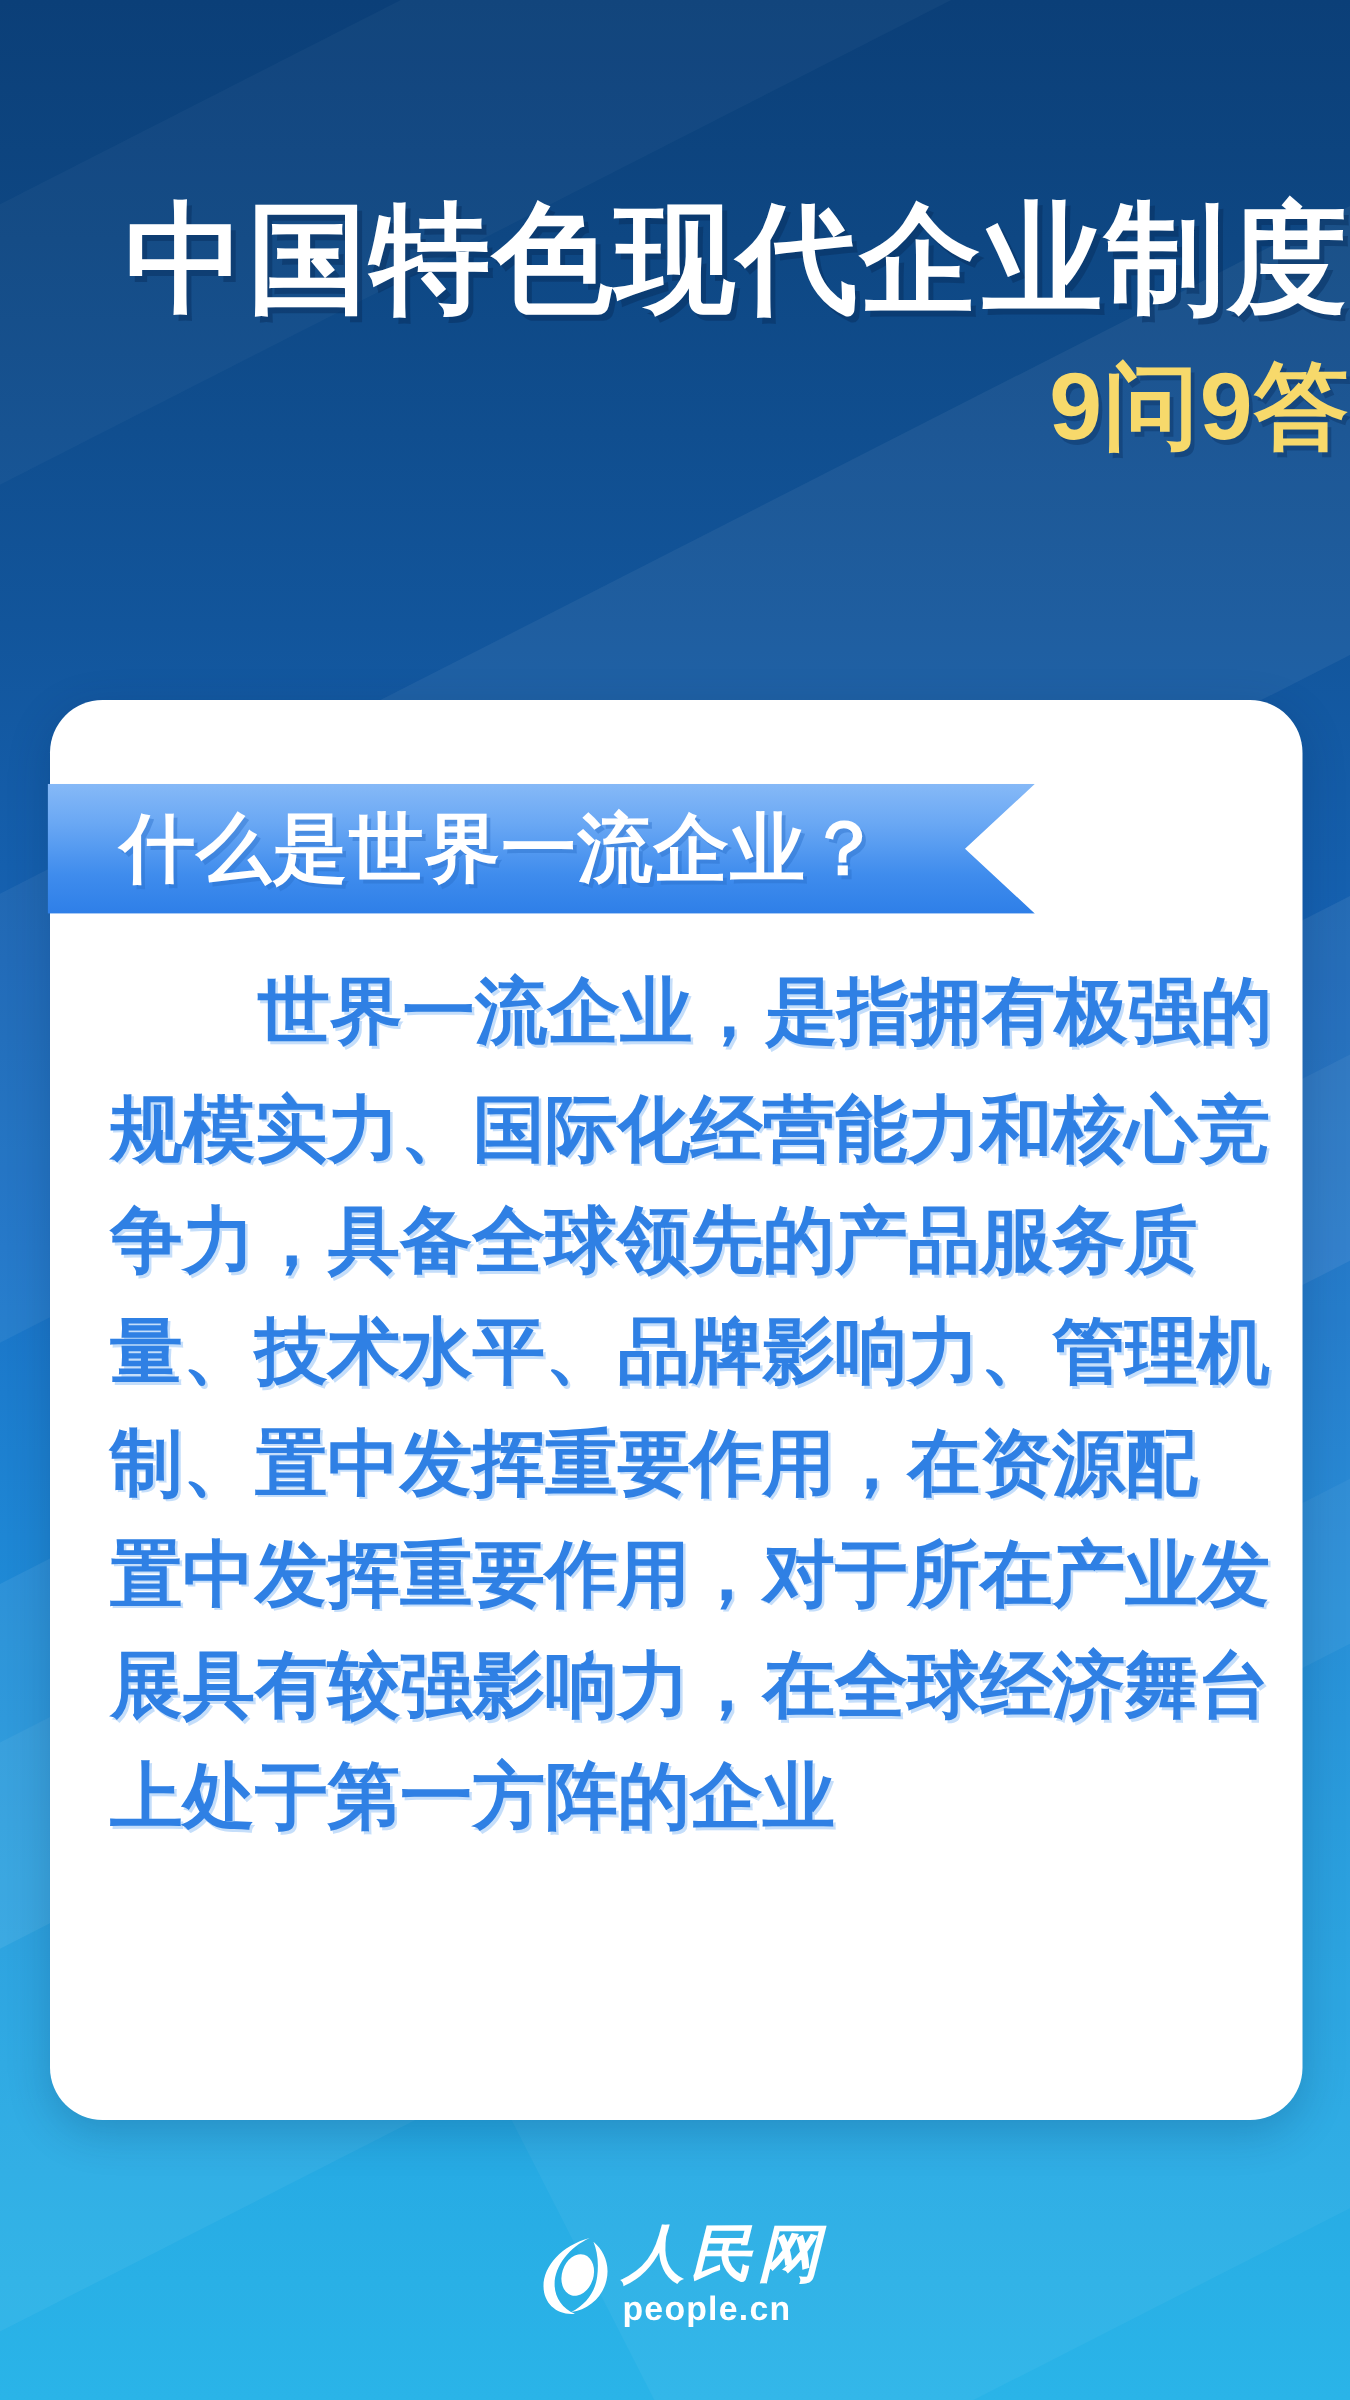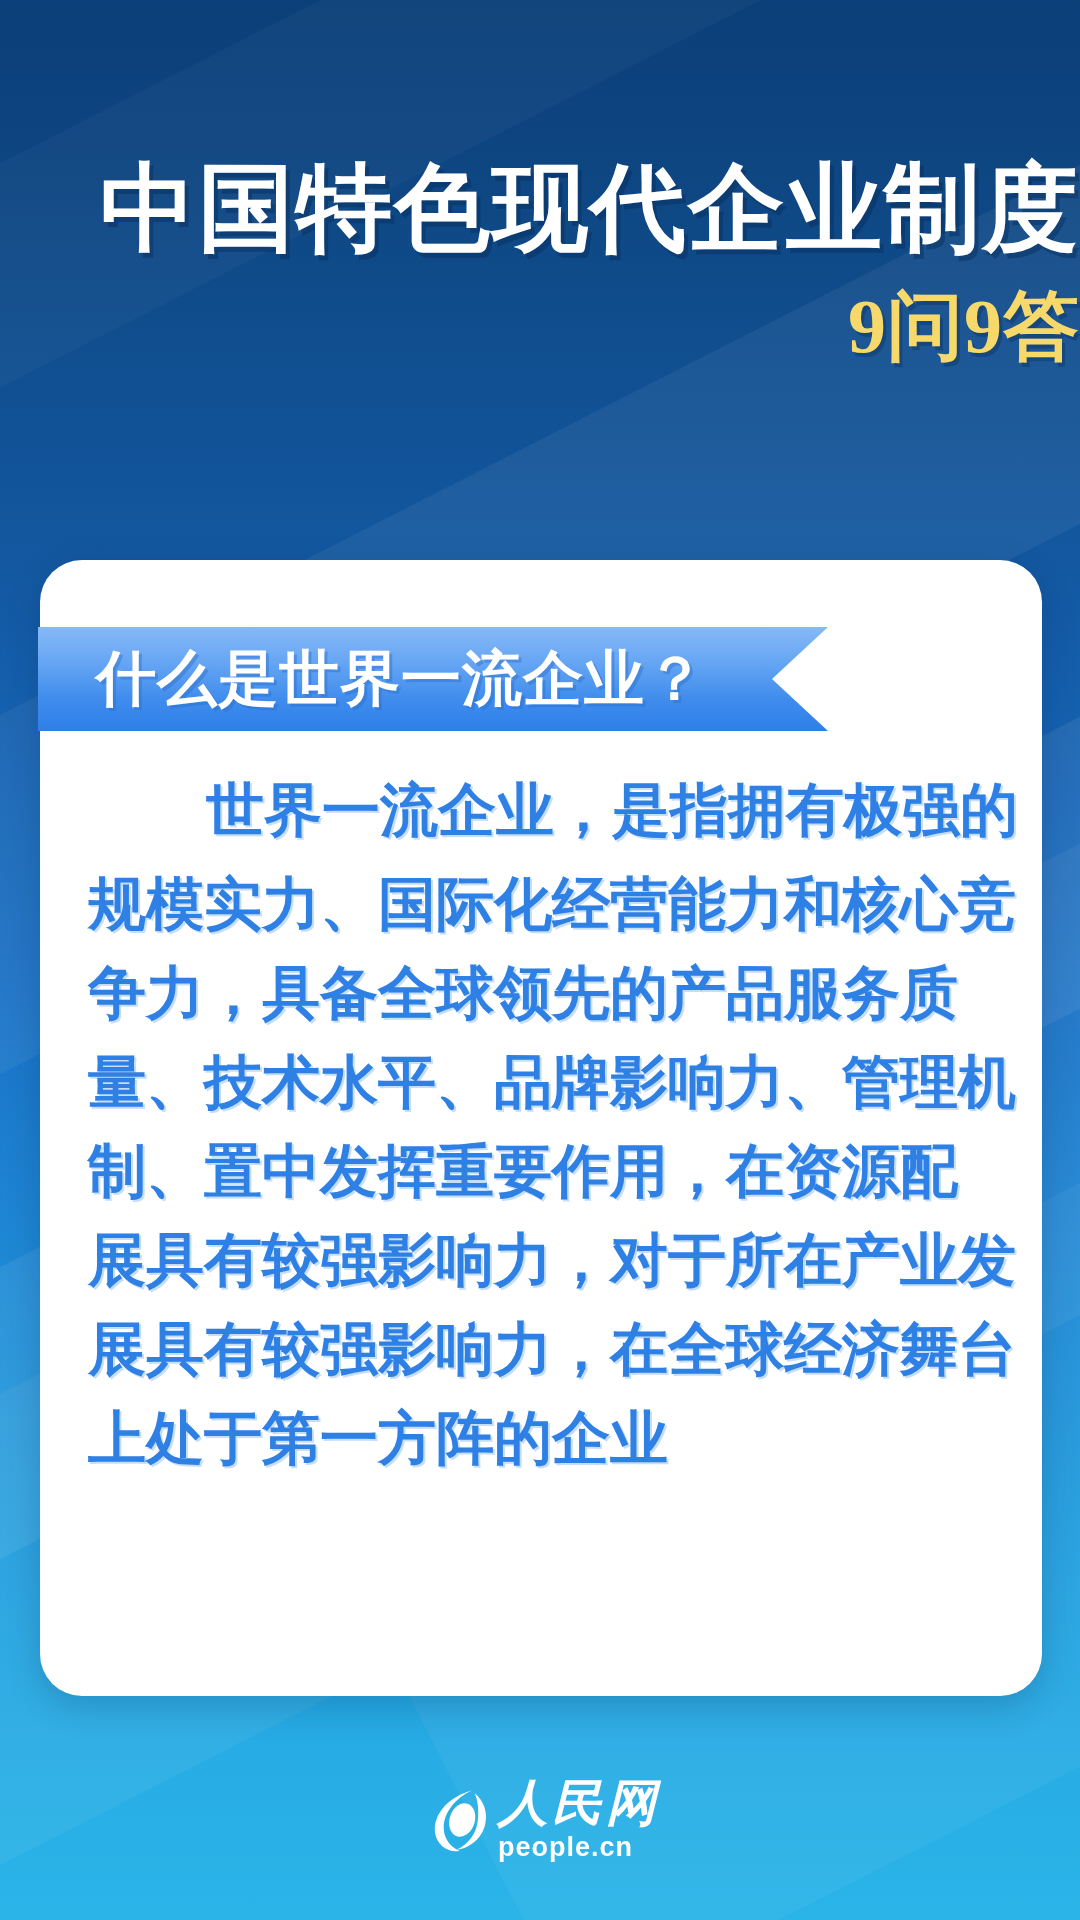--- a/index.html
+++ b/index.html
@@ -69,21 +69,20 @@
   }
   .sub-title {
     margin: 26px 0 0 0;
     font-size: 76px;
     line-height: 1;
     font-weight: 700;
     color: #f7d96b;
     letter-spacing: 1px;
     text-shadow: 3px 4px 0 rgba(7,45,92,0.38);
     white-space: nowrap;
-    font-family: Liberation Serif, serif;
   }
 
   
   .card {
     position: absolute;
     left: 40px;
     top: 560px;
     width: 1002px;
     height: 1136px;
     background: #ffffff;
@@ -196,21 +195,21 @@
     <div class="q-banner">
       <span class="q-banner-text">什么是世界一流企业？</span>
     </div>
 
     <div class="answer-body">
       <div class="answer-line indent">世界一流企业，是指拥有极强的</div>
       <div class="answer-line">规模实力、国际化经营能力和核心竞</div>
       <div class="answer-line">争力，具备全球领先的产品服务质</div>
       <div class="answer-line">量、技术水平、品牌影响力、管理机</div>
       <div class="answer-line">制、置中发挥重要作用，在资源配</div>
-      <div class="answer-line">展具有较强影响力，对于所在产业发</div>
+      <div class="answer-line">置中发挥重要作用，对于所在产业发</div>
       <div class="answer-line">展具有较强影响力，在全球经济舞台</div>
       <div class="answer-line">上处于第一方阵的企业</div>
     </div>
 
   </div>
 
   <div class="footer-logo">
     <svg class="logo-mark" viewBox="0 0 100 100">
       <path d="M70 10 C40 18, 20 40, 20 62 C20 82, 36 94, 54 92 C40 86, 32 74, 32 60 C32 40, 48 20, 70 10 Z" fill="#ffffff"></path>
       <path d="M74 14 C86 24, 92 40, 88 56 C84 74, 68 88, 50 90 C66 82, 76 68, 78 52 C80 36, 78 24, 74 14 Z" fill="#ffffff"></path>

